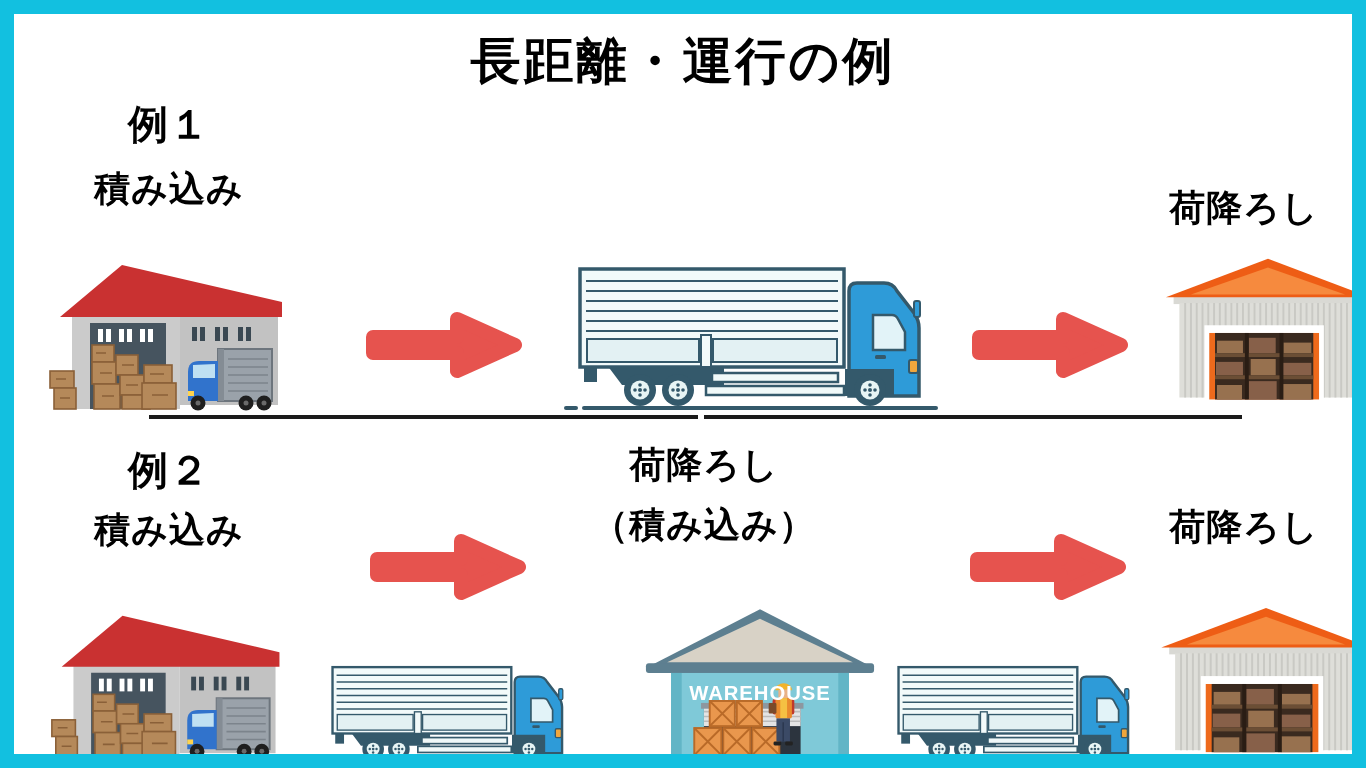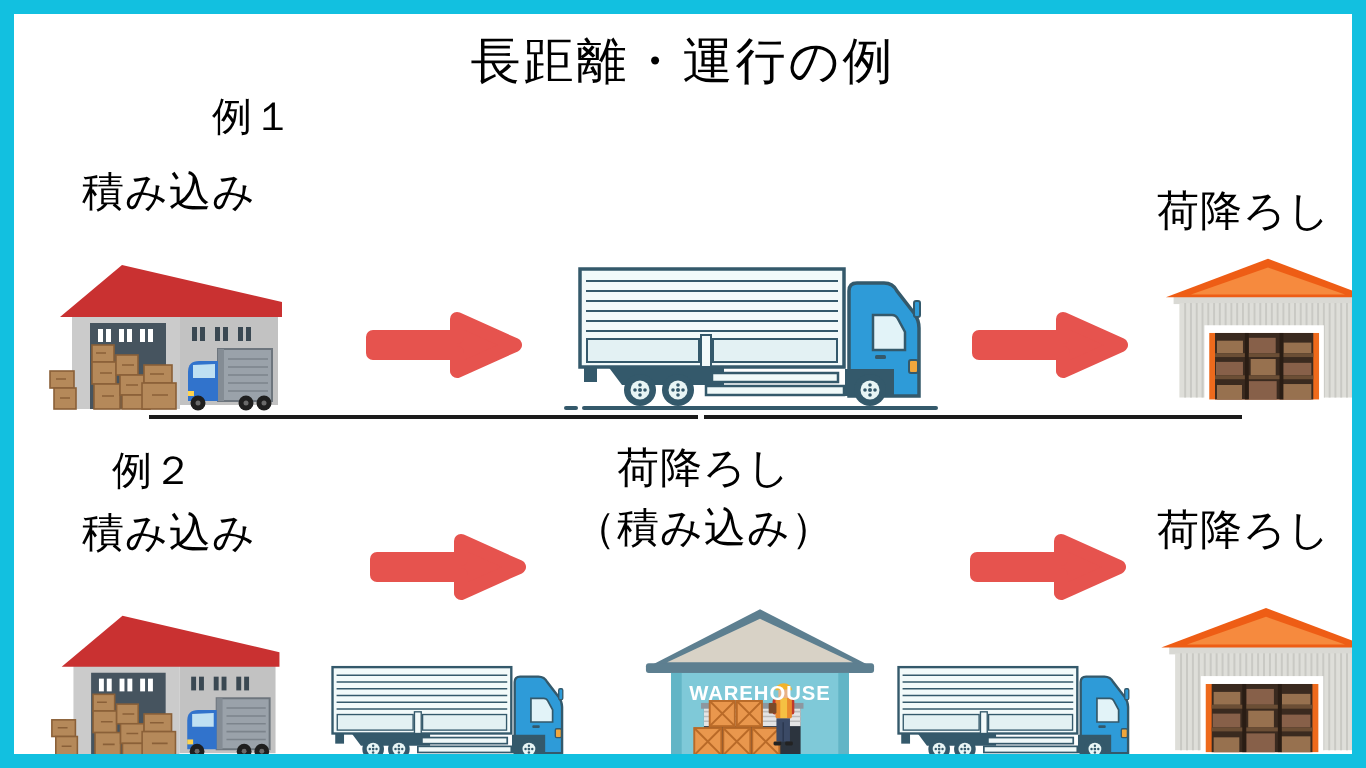--- a/index.html
+++ b/index.html
@@ -8,28 +8,28 @@
     width:1366px;height:768px;
     box-sizing:border-box;
     background:#ffffff;
     border:14px solid #12c0e0;
     overflow:hidden;
     font-family:"DejaVu Sans","Liberation Sans",sans-serif;
   }
   .label{
     position:absolute;
     color:#000;
-    font-weight:400;
+    font-weight:700;
     text-align:center;
     white-space:nowrap;
     line-height:1.1;
     letter-spacing:1px;
   }
   .title{font-size:50px;letter-spacing:3px;}
-  .lbl-big{font-size:42px;text-align:center;}
+  .lbl-big{font-size:36px;text-align:center;}
   .lbl-ex{font-size:40px;}
   .divider{position:absolute;height:4px;background:#1b1b1b;}
   svg{position:absolute;overflow:visible;}
   .sign-text{font-family:"Liberation Sans","DejaVu Sans",sans-serif;font-weight:bold;}
 </style>
 </head>
 <body>
 
 <div class="frame">
 
@@ -189,21 +189,21 @@
         <rect x="137" y="116" width="14" height="24" fill="#3b4a66"></rect>
         <rect x="143.2" y="120" width="1.6" height="20" fill="#2c3850"></rect>
         <rect x="134" y="140" width="8" height="4" rx="1.5" fill="#222222"></rect>
         <rect x="146" y="140" width="8" height="4" rx="1.5" fill="#222222"></rect>
       </g>
     </defs>
   </svg>
 
   <div class="label title" style="left:0;right:0;top:20px;">長距離・運行の例</div>
 
-  <div class="label lbl-ex" style="left:30px;width:250px;top:80px;text-align:right;">例１</div>
+  <div class="label lbl-ex" style="left:30px;width:250px;top:88px;">例１</div>
   <div class="label lbl-big" style="left:30px;width:250px;top:155px;">積み込み</div>
   <div class="label lbl-big" style="left:1105px;width:250px;top:174px;">荷降ろし</div>
 
   <svg viewBox="0 0 265 158" style="left:28px;top:243px;width:265px;height:158px;" role="img">
     <use href="#wh-load-shape"></use>
   </svg>
 
   <svg viewBox="0 0 170 100" style="left:344px;top:281px;width:172px;height:100px;" role="img">
     <use href="#arrow-shape"></use>
   </svg>
@@ -216,21 +216,21 @@
     <use href="#arrow-shape"></use>
   </svg>
 
   <svg viewBox="0 0 220 163" style="left:1148px;top:240px;width:212px;height:157px;" role="img">
     <use href="#wh-unload-shape"></use>
   </svg>
 
   <div class="divider" style="left:135px;top:401px;width:549px;"></div>
   <div class="divider" style="left:690px;top:401px;width:538px;"></div>
 
-  <div class="label lbl-ex" style="left:14px;width:250px;top:434px;">例２</div>
+  <div class="label lbl-ex" style="left:30px;width:250px;top:434px;">例２</div>
   <div class="label lbl-big" style="left:30px;width:250px;top:496px;">積み込み</div>
   <div class="label lbl-big" style="left:565px;width:250px;top:431px;">荷降ろし</div>
   <div class="label lbl-big" style="left:540px;width:300px;top:491px;">（積み込み）</div>
   <div class="label lbl-big" style="left:1105px;width:250px;top:493px;">荷降ろし</div>
 
   <svg viewBox="0 0 170 100" style="left:348px;top:503px;width:172px;height:100px;" role="img">
     <use href="#arrow-shape"></use>
   </svg>
 
   <svg viewBox="0 0 170 100" style="left:948px;top:503px;width:172px;height:100px;" role="img">

